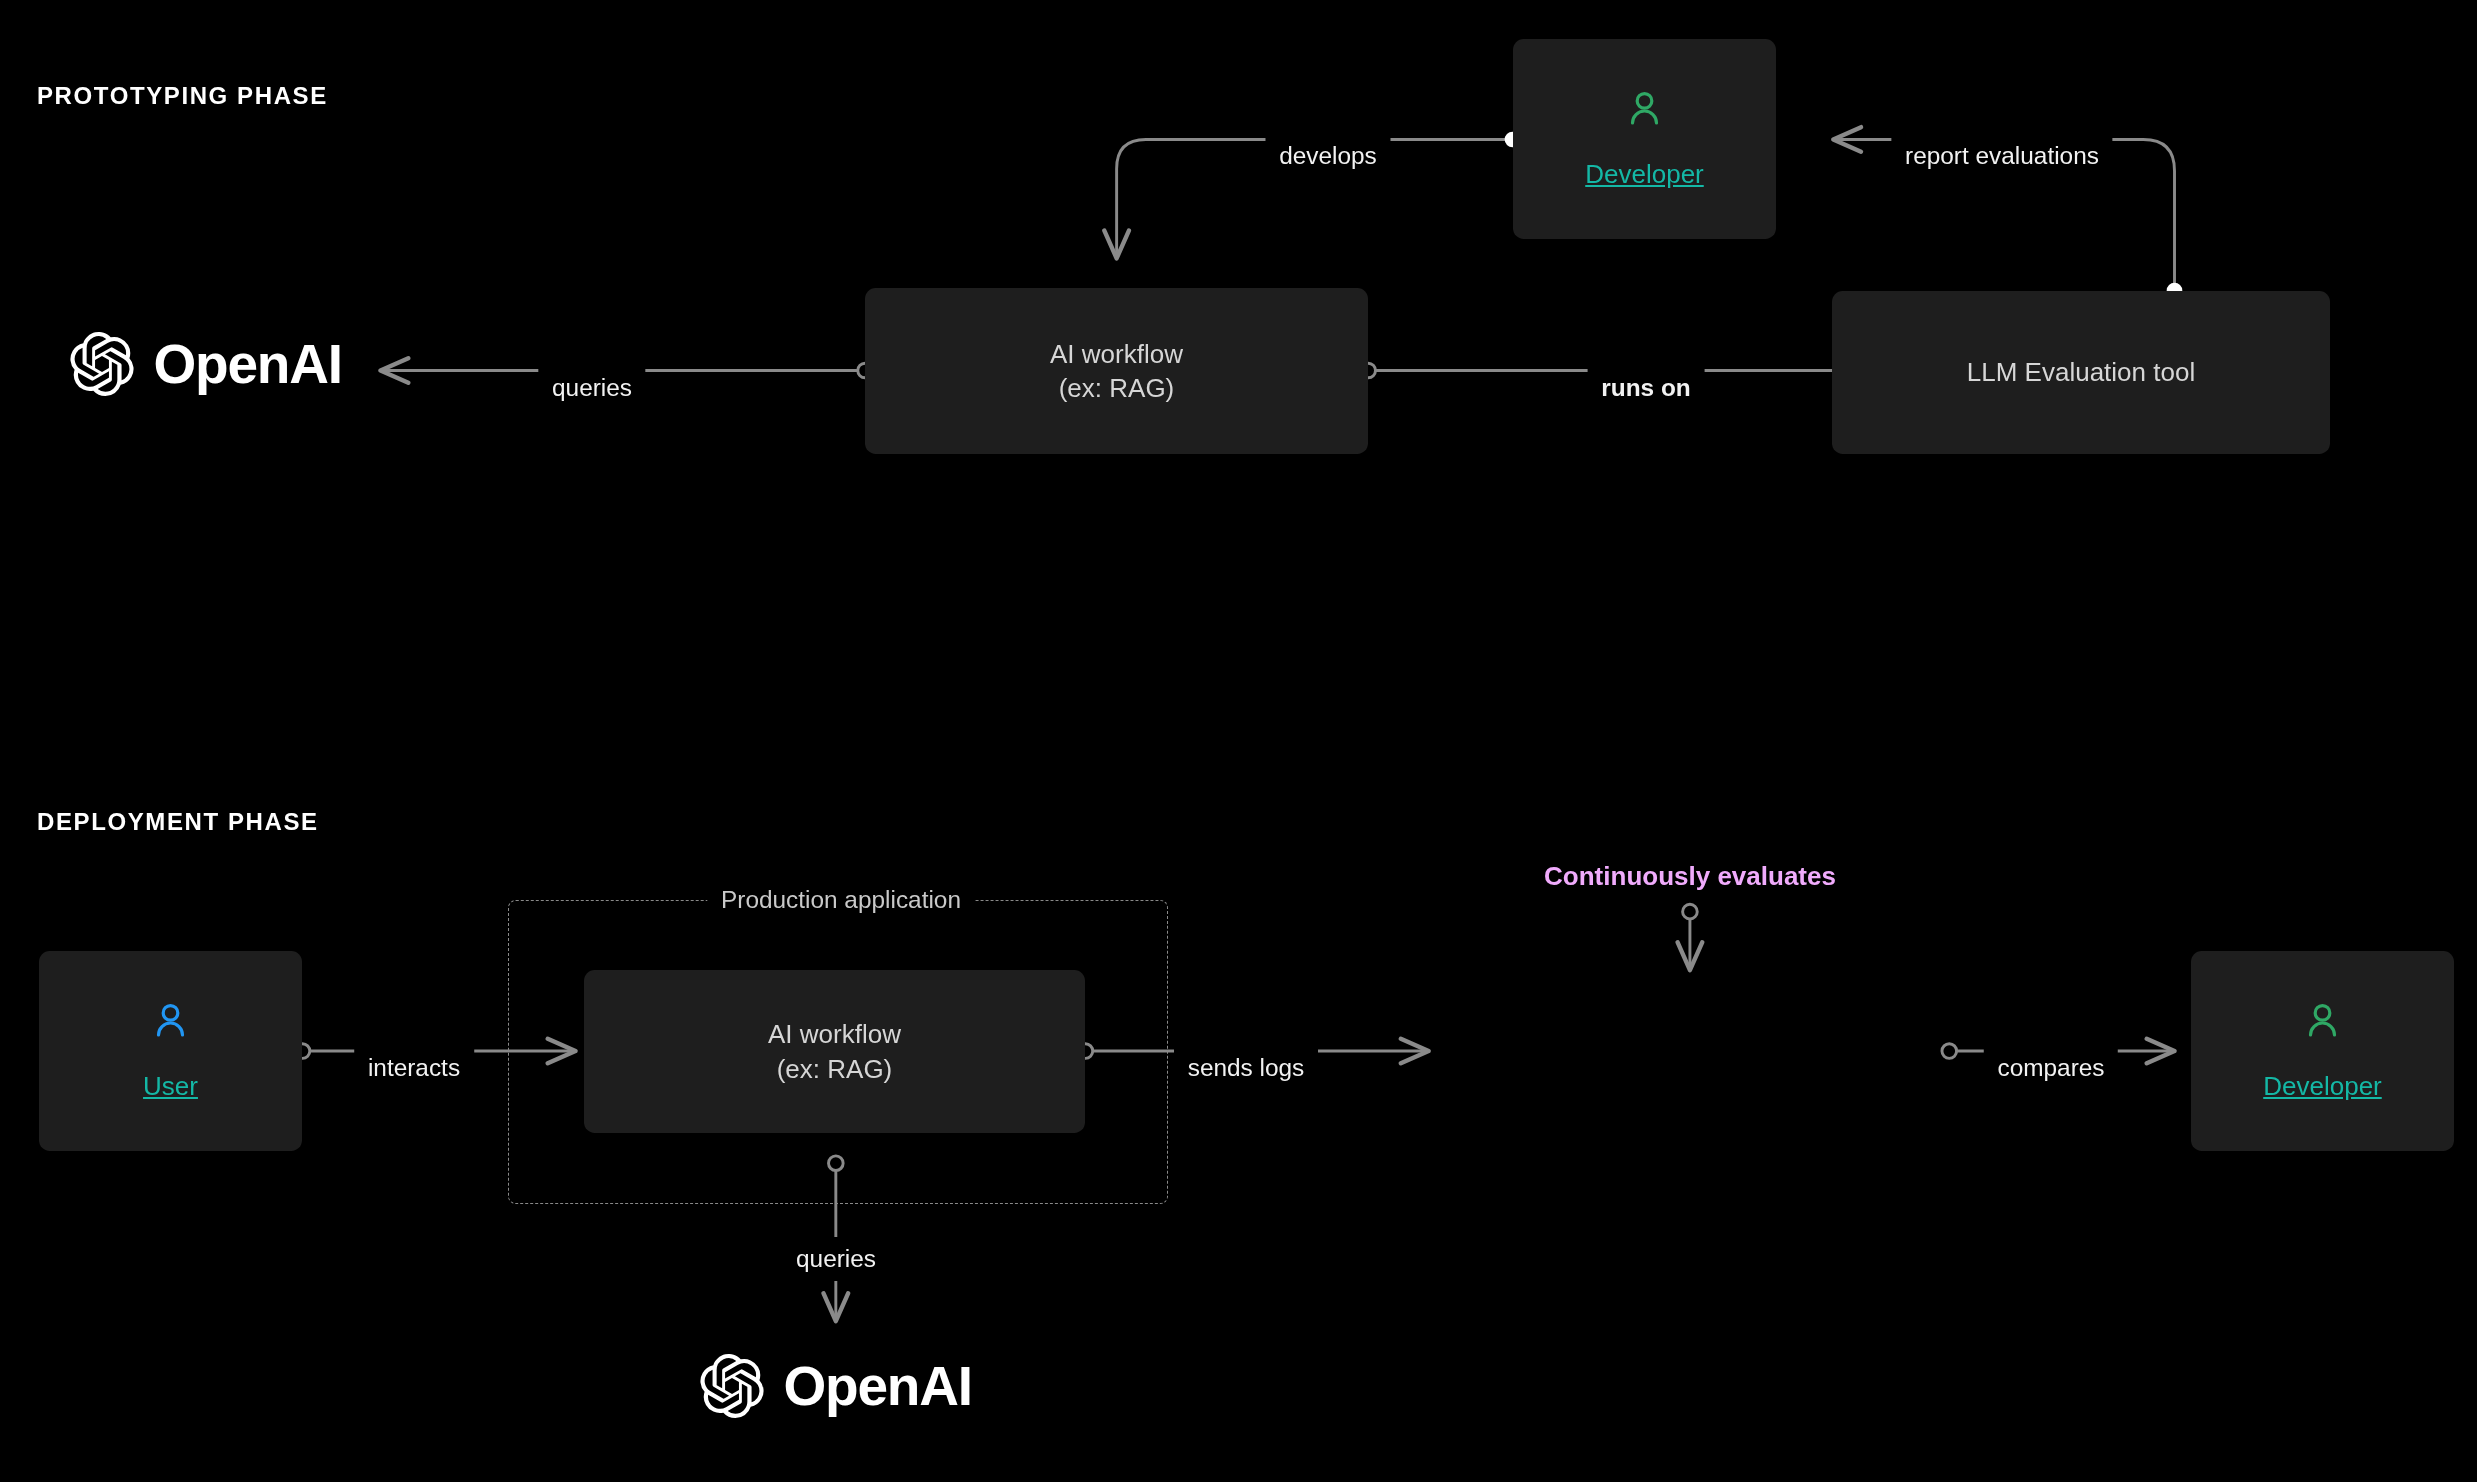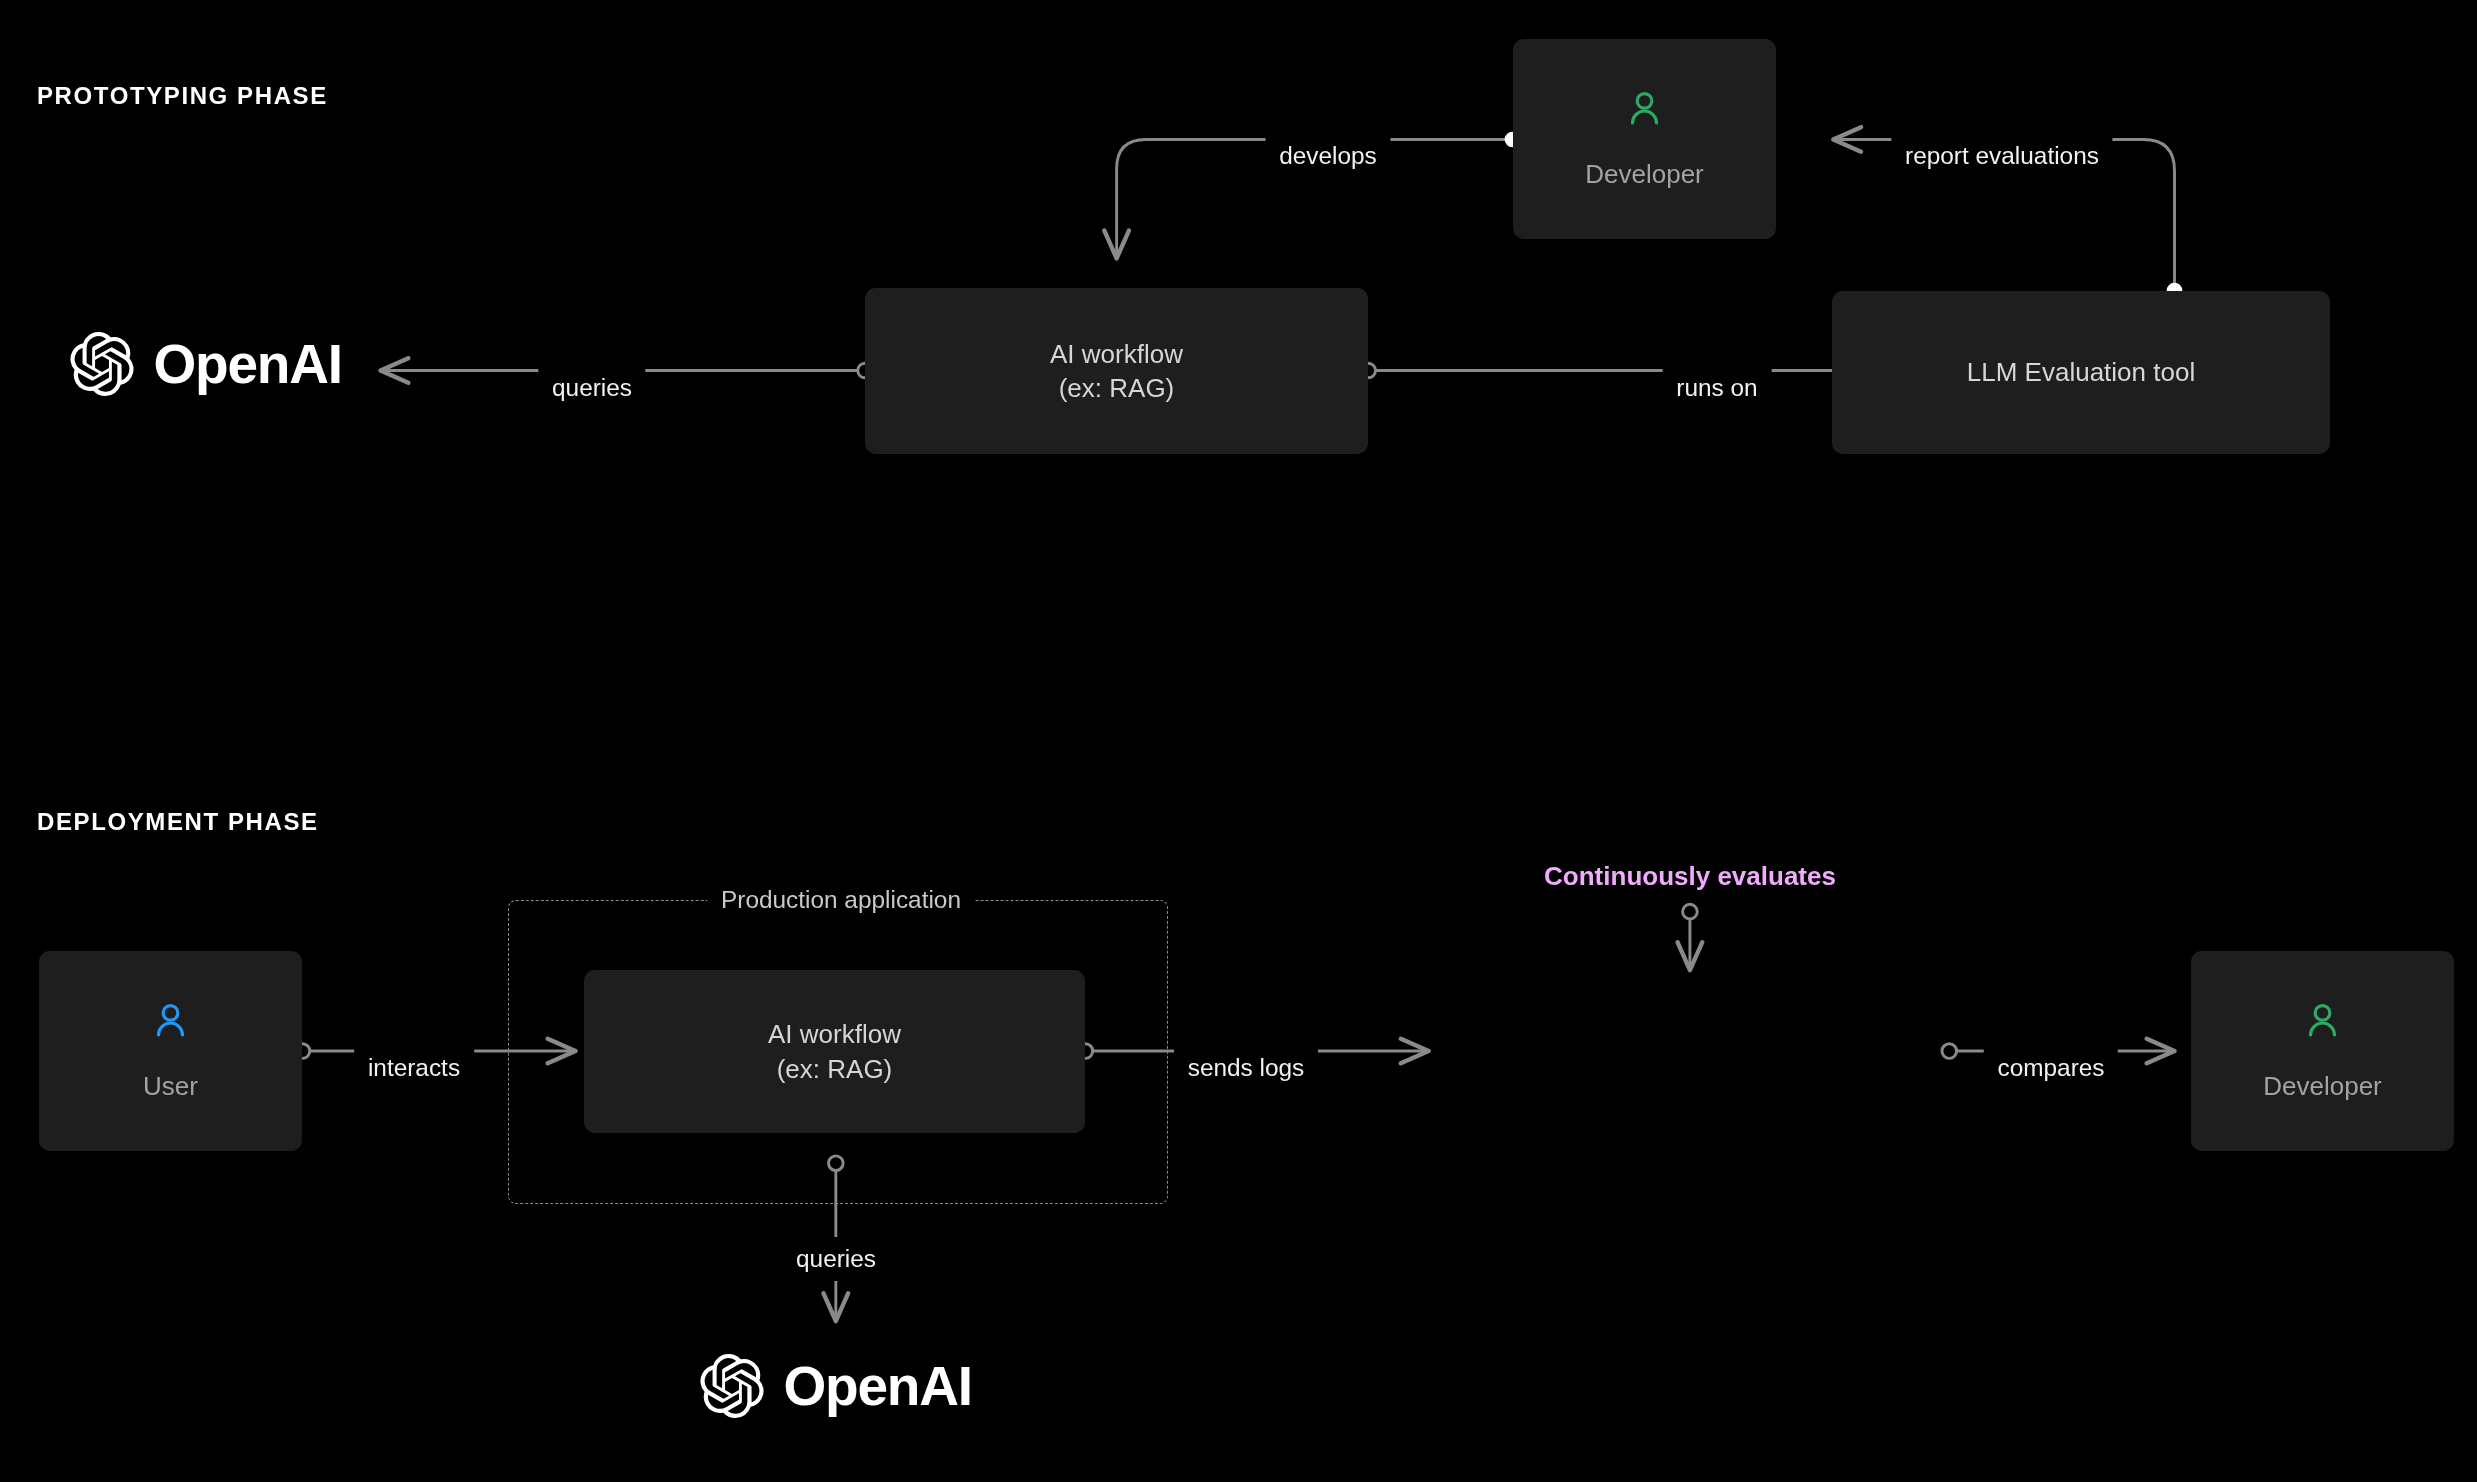--- a/index.html
+++ b/index.html
@@ -35,21 +35,21 @@
     font-size:26px;
     line-height:1.32;
     color:#d6d6d6;
     text-align:center;
     white-space:pre-line;
   }
   .actor-icon{
     display:block;
     margin-bottom:25px;
   }
-  .actor .node-label{color:#a3a3a3;}
+  .actor .node-label{color:#14b8a6;text-decoration:underline;}
 
   
   .group-box{
     position:absolute;
     border:1.6px dashed #8a8a8a;
     border-radius:7.8px;
     box-sizing:border-box;
   }
   .group-title{
     position:absolute;
@@ -185,21 +185,21 @@
   </div>
 
   <div class="node" style="left:1832px;top:291px;width:498px;height:163px;">
     <div class="node-label">LLM Evaluation tool</div>
   </div>
 
   <div class="edge-label" style="left:592px;top:371px;">queries</div>
 
   <div class="edge-label" style="left:1328px;top:139px;">develops</div>
 
-  <div class="edge-label" style="left:1717px;top:371px;">runs on</div>
+  <div class="edge-label" style="left:1646px;top:371px;font-weight:bold;">runs on</div>
 
   <div class="edge-label" style="left:2002px;top:139px;">report evaluations</div>
 
   <div class="group-box" style="left:508px;top:900px;width:660px;height:304px;"></div>
   <div class="group-title" style="left:841px;top:900px;">Production application</div>
 
   <div class="node actor" style="left:39px;top:951px;width:263px;height:200px;">
     <svg class="actor-icon" width="45" height="45" viewBox="0 0 24 24">
       <circle cx="12" cy="7.4" r="3.9" fill="none" stroke="#2196f3" stroke-width="1.7"></circle>
       <path d="M5.6 19.2a6.4 6.4 0 0 1 12.8 0" fill="none" stroke="#2196f3" stroke-width="1.7" stroke-linecap="round"></path>

